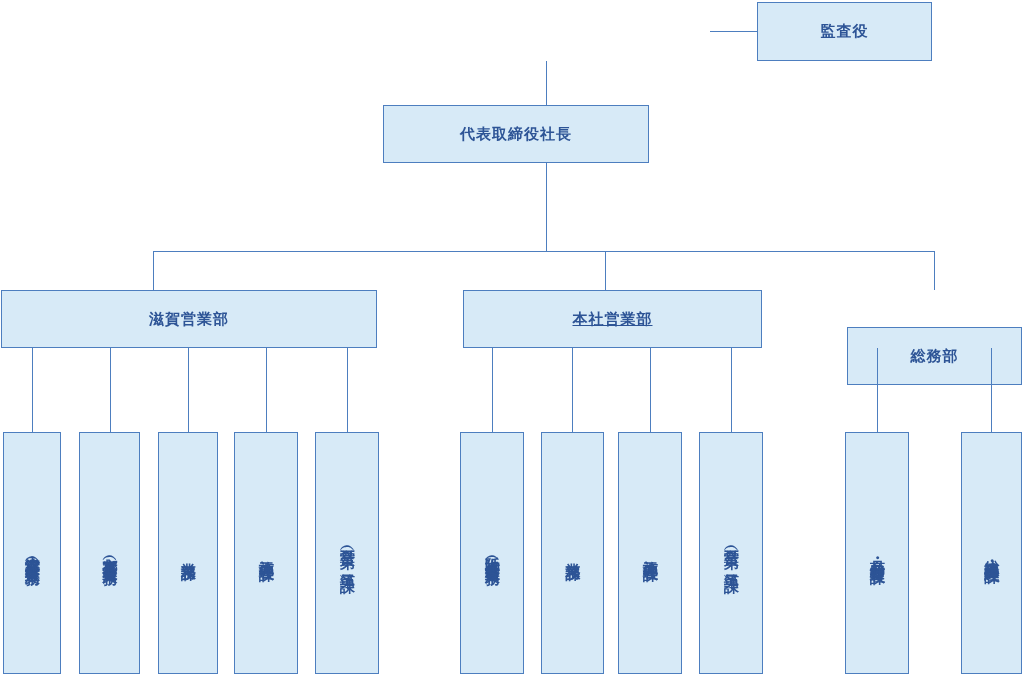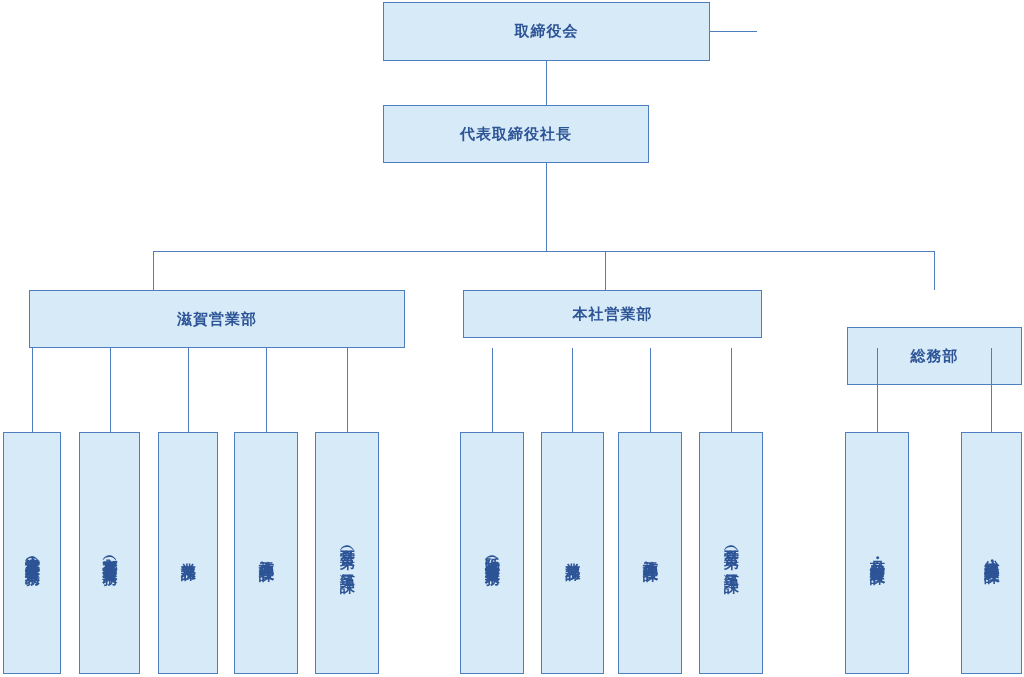--- a/index.html
+++ b/index.html
@@ -48,25 +48,25 @@
     position: absolute;
     height: 1px;
     background: #4d7ebf;
   }
 </style>
 </head>
 <body>
 
 <div class="canvas">
 
-  <div class="box h" style="left:383px; top:2px; width:327px; height:59px;">取締役会</div>
+  <div class="box h" style="left:757px; top:2px; width:175px; height:59px;">監査役</div>
   <div class="box h" style="left:383px; top:105px; width:266px; height:58px;">代表取締役社長</div>
 
-  <div class="box h" style="left:1px; top:290px; width:376px; height:58px;margin-left:28px;">滋賀営業部</div>
-  <div class="box h" style="left:463px; top:290px; width:299px; height:48px;">本社営業部</div>
+  <div class="box h" style="left:1px; top:290px; width:376px; height:58px;">滋賀営業部</div>
+  <div class="box h" style="left:463px; top:290px; width:299px; height:58px;text-decoration:underline;">本社営業部</div>
   <div class="box h" style="left:847px; top:290px; width:175px; height:58px;margin-top:37px;">総務部</div>
 
   <div class="box v" style="left:3px; top:432px; width:58px; height:242px;">大津営業所（営業・業務）</div>
   <div class="box v" style="left:79px; top:432px; width:61px; height:242px;">京都支店（営業・業務）</div>
   <div class="box v" style="left:158px; top:432px; width:60px; height:242px;">業務課</div>
   <div class="box v" style="left:234px; top:432px; width:64px; height:242px;">施工管理課</div>
   <div class="box v" style="left:315px; top:432px; width:64px; height:242px;">営業（第一～第二）課</div>
 
   <div class="box v" style="left:460px; top:432px; width:64px; height:242px;">阪神支店（営業・業務）</div>
   <div class="box v" style="left:541px; top:432px; width:63px; height:242px;">業務課</div>

